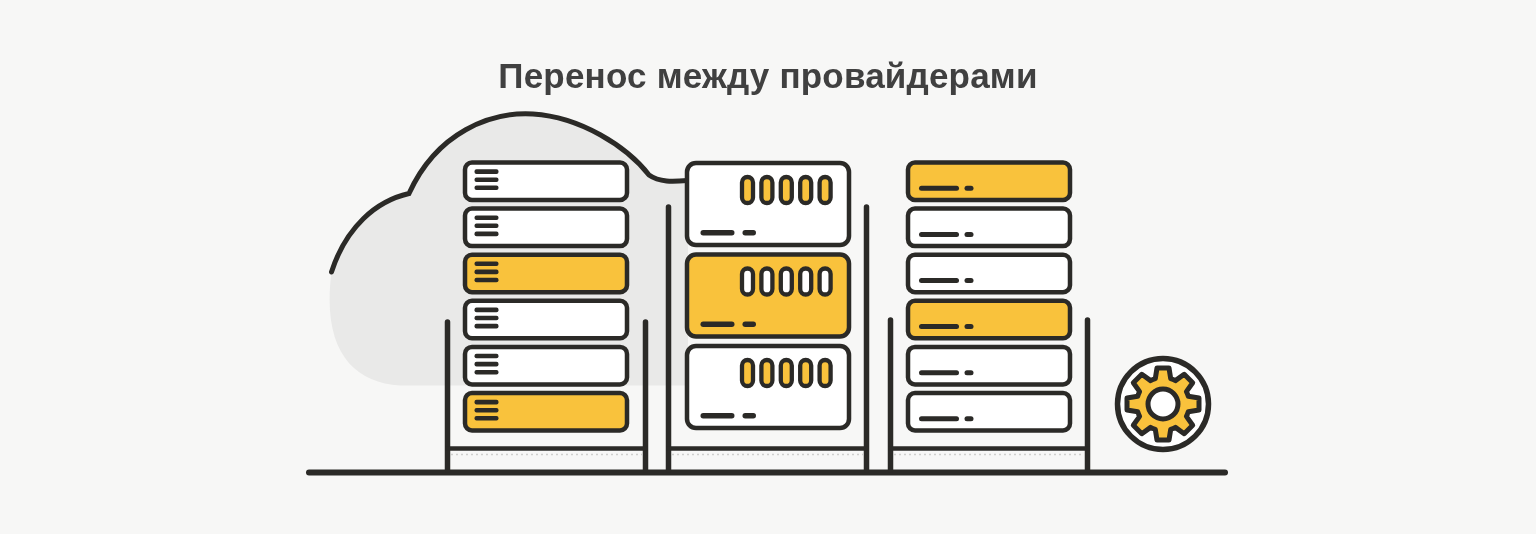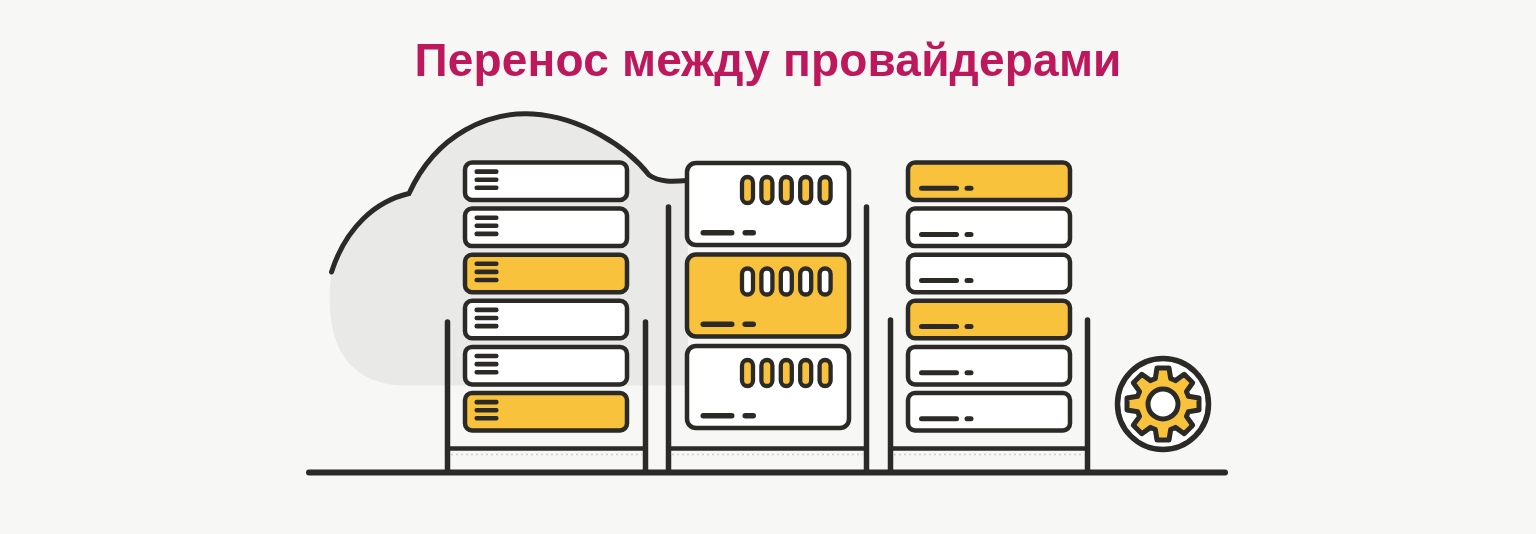--- a/index.html
+++ b/index.html
@@ -5,23 +5,23 @@
   :root{
     --bg:#f7f7f6; --ink:#2b2a27; --cloud:#e9e9e8; --yellow:#f9c23c;
     --white:#ffffff; --dotted:#cfcfcd;
   }
   html,body{margin:0;padding:0;background:var(--bg);}
   .stage{
     position:relative; width:1536px; height:534px; background:var(--bg);
     overflow:hidden; font-family:"Liberation Sans",sans-serif;
   }
   .title{
-    position:absolute; left:0; right:0; top:40px; margin:0;
-    text-align:center; font-size:46px; line-height:40px; font-weight:700;
-    letter-spacing:.2px; color:#be185d;
+    position:absolute; left:0; right:0; top:40px; margin:16px;
+    text-align:center; font-size:35px; line-height:40px; font-weight:700;
+    letter-spacing:.2px; color:#404040;
   }
   .art{position:absolute; left:0; top:0; width:1536px; height:534px; display:block;}
   .cloud-f{fill:var(--cloud);}
   .cloud-s{fill:none; stroke:var(--ink); stroke-width:5; stroke-linecap:round;}
   .post{stroke:var(--ink); stroke-width:5.5; stroke-linecap:round;}
   .base{stroke:var(--ink); stroke-width:4.5;}
   .dotted{stroke:var(--dotted); stroke-width:1.6; stroke-dasharray:2 3;}
   .ground{stroke:var(--ink); stroke-width:6; stroke-linecap:round;}
   .gear-ring{fill:#ffffff; stroke:var(--ink); stroke-width:5.5;}
   .gear-body{fill:var(--yellow); stroke:var(--ink); stroke-width:5; stroke-linejoin:round;}

